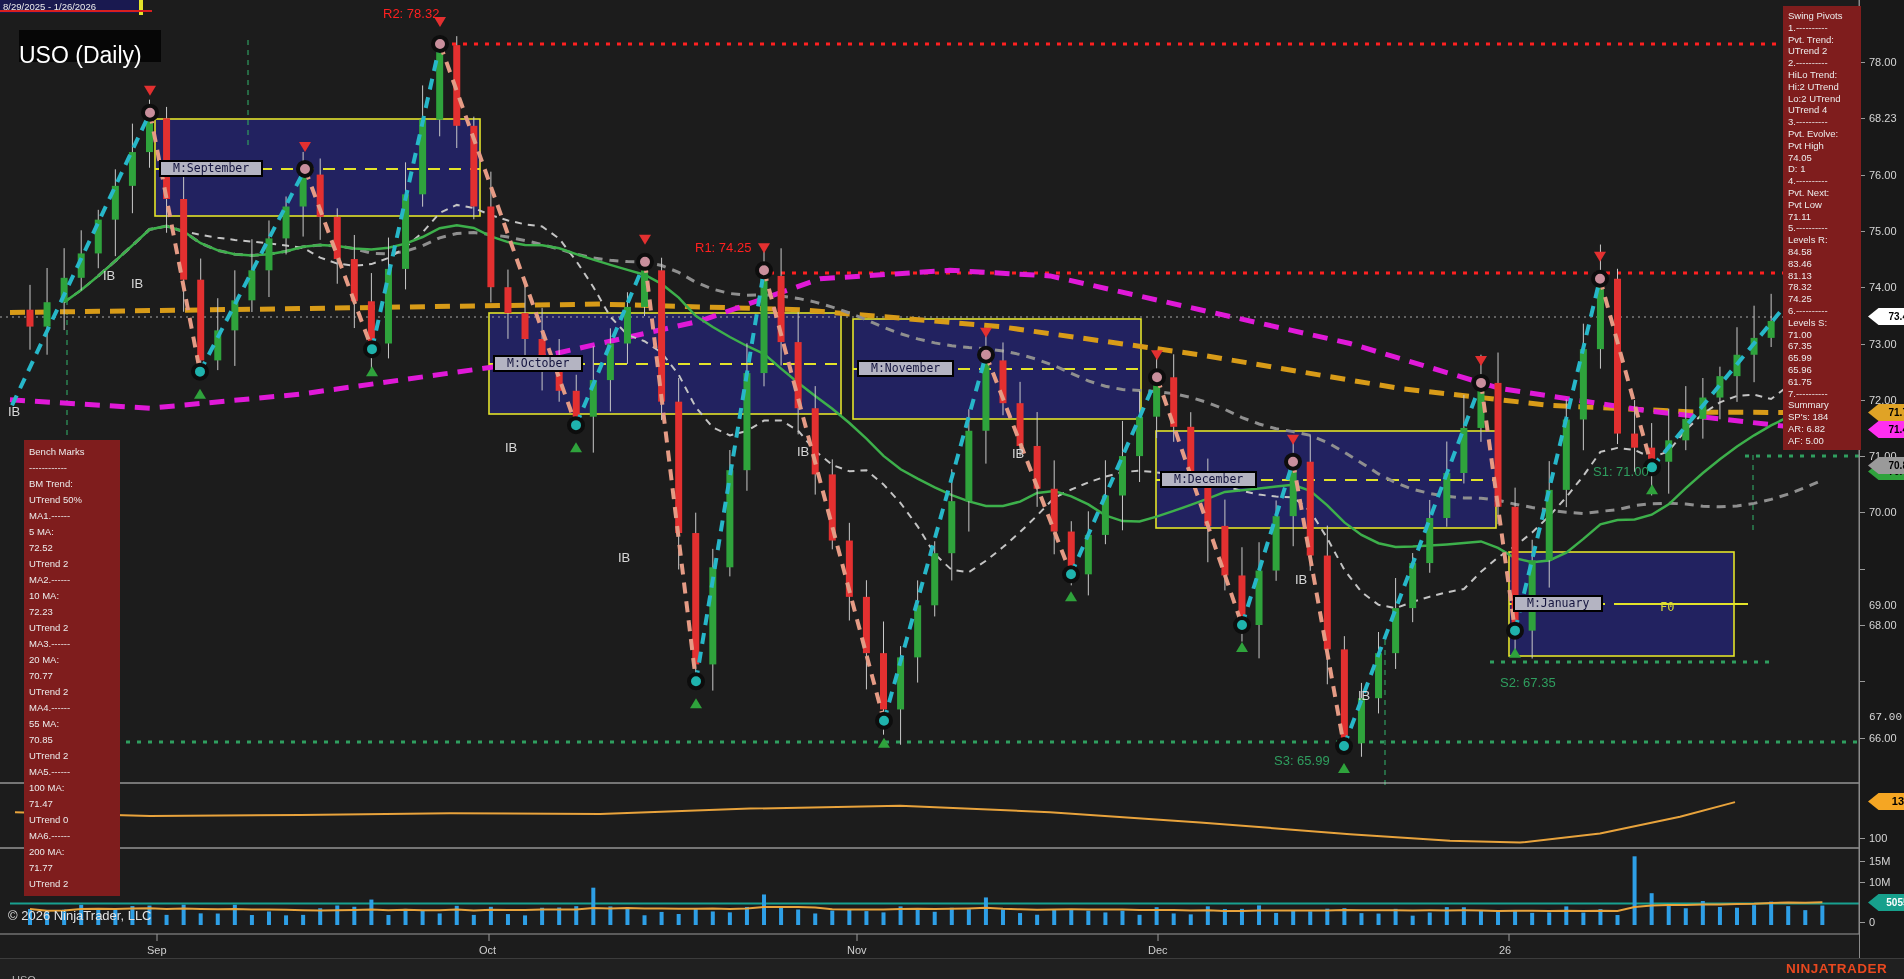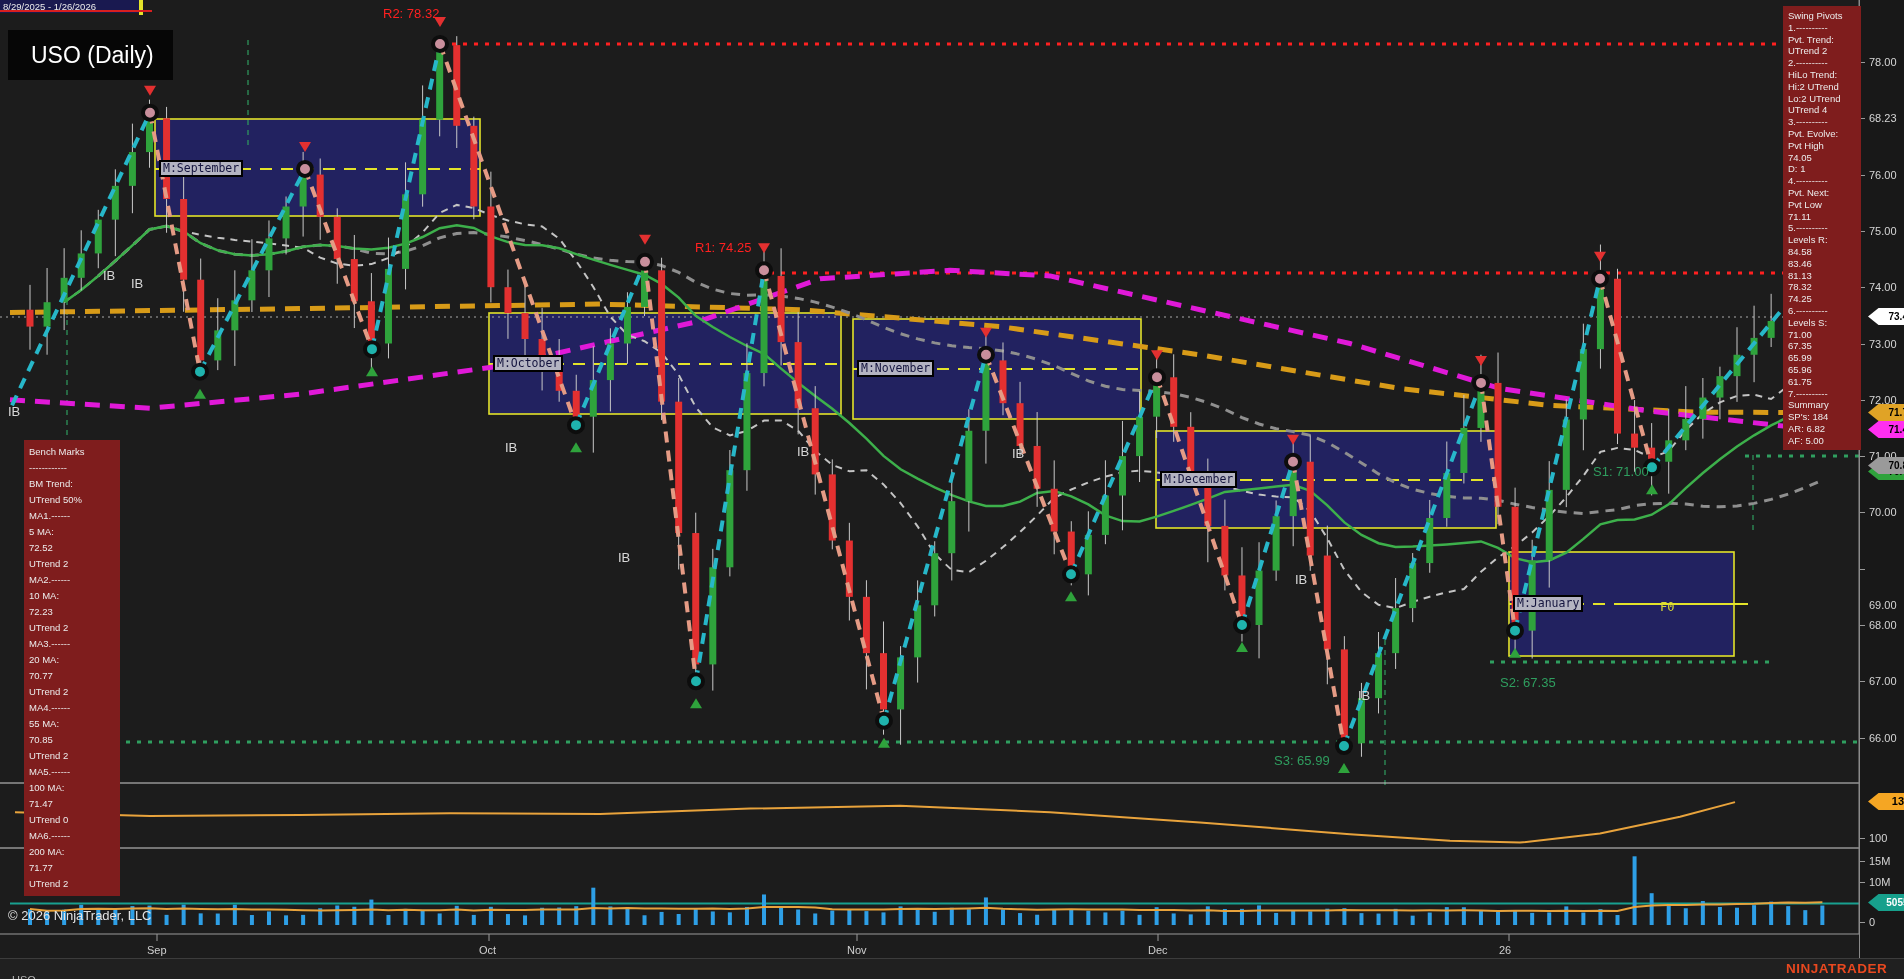--- a/index.html
+++ b/index.html
@@ -3,37 +3,37 @@
 <meta charset="utf-8">
 <style>
   html,body{margin:0;padding:0;background:#101010;}
   #app{position:relative;width:1904px;height:979px;background:#1c1c1c;overflow:hidden;
        font-family:"Liberation Sans",sans-serif;}
   #chart-svg{position:absolute;left:0;top:0;z-index:1;}
   .panel{position:absolute;z-index:5;background:#7f1d1d;color:#ececec;white-space:pre;
          font-family:"Liberation Sans",sans-serif;padding:4px 5px;}
   #swing-pivots{left:1783px;top:6px;width:68px;font-size:9.5px;line-height:11.8px;}
   #bench-marks{left:24px;top:440px;width:86px;font-size:9.5px;line-height:16px;}
-  #title-box{position:absolute;left:8px;top:30px;width:142px;height:50px;background:#060606;
-             color:#fff;font-size:23px;line-height:50px;padding-left:23px;z-index:6;}
+  #title-box{position:absolute;left:19px;top:30px;width:142px;height:32px;background:#060606;
+             color:#fff;font-size:23px;line-height:50px;padding-left:0;z-index:6;}
   #date-box{position:absolute;left:0;top:0;width:140px;height:13px;background:#191950;z-index:6;}
   #date-yellow{position:absolute;left:139px;top:0;width:4px;height:15px;background:#e3e32a;z-index:7;}
   #date-red{position:absolute;left:0;top:10px;width:152px;height:2px;background:#d81f1f;z-index:7;}
   #date-text{position:absolute;left:3px;top:1px;font-size:9.5px;color:#ececec;z-index:8;white-space:nowrap;}
   #copyright{position:absolute;left:8px;top:908px;font-size:13px;color:#e2e2e2;z-index:6;}
   #axis{position:absolute;left:1859px;top:0;width:45px;height:958px;background:#181818;
         border-left:1px solid #8a8a8a;z-index:4;}
   .tick-label{position:absolute;left:9px;color:#d6d6d6;font-size:11px;transform:translateY(-6px);}
   .tick-dash{position:absolute;left:0;width:5px;height:1px;background:#9a9a9a;}
   .tag{position:absolute;left:8px;width:66px;height:17px;z-index:6;color:#000;font-size:11px;
        font-weight:bold;text-align:center;line-height:17px;transform:translateY(-9px);
        clip-path:polygon(16% 0,100% 0,100% 100%,16% 100%,0 50%);}
   .chart-label{position:absolute;z-index:3;font-size:13px;white-space:nowrap;}
   .box-label{position:absolute;z-index:3;background:#b4b4c2;border:2px solid #000;color:#14143e;
-             font-family:"DejaVu Sans Mono",monospace;font-size:11.5px;line-height:13px;padding:0 2px;white-space:nowrap;}
+             font-family:"DejaVu Sans Mono",monospace;font-size:11.5px;line-height:13px;padding:0 12px;white-space:nowrap;}
   .ib{position:absolute;z-index:3;color:#d8d8d8;font-size:13px;}
   #f0-label{position:absolute;z-index:3;color:#d8d838;font-size:12px;font-family:"DejaVu Sans Mono",monospace;}
   #bottombar{position:absolute;left:0;top:958px;width:1904px;height:21px;background:#202020;
              border-top:1px solid #3c3c3c;z-index:6;}
   #symbol-tab{position:absolute;left:12px;top:15px;font-size:11px;color:#b8b8b8;}
   #brand{position:absolute;left:1786px;top:2px;font-size:13.5px;font-weight:bold;color:#e8481f;letter-spacing:.5px;}
   #xlabels div{position:absolute;color:#cfcfcf;font-size:11px;z-index:4;}
 </style>
 </head>
 <body>
@@ -582,21 +582,21 @@
       <div class="tick-label" style="top: 400px;">72.00</div>
       <div class="tick-dash" style="top: 456px;"></div>
       <div class="tick-label" style="top: 456px;">71.00</div>
       <div class="tick-dash" style="top: 512px;"></div>
       <div class="tick-label" style="top: 512px;">70.00</div>
       <div class="tick-dash" style="top: 569px;"></div>
       <div class="tick-label" style="top: 569px; margin-top: 36px;">69.00</div>
       <div class="tick-dash" style="top: 625px;"></div>
       <div class="tick-label" style="top: 625px; text-align: right;">68.00</div>
       <div class="tick-dash" style="top: 681px;"></div>
-      <div class="tick-label" style="top: 681px;">67.00</div>
+      <div class="tick-label" style="top: 717px; font-family: Liberation Mono, monospace;">67.00</div>
       <div class="tick-dash" style="top: 738px;"></div>
       <div class="tick-label" style="top: 738px;">66.00</div>
       <div class="tick-dash" style="top: 838px;"></div>
       <div class="tick-label" style="top: 838px;">100</div>
       <div class="tick-dash" style="top: 861px;"></div>
       <div class="tick-label" style="top: 861px;">15M</div>
       <div class="tick-dash" style="top: 882px;"></div>
       <div class="tick-label" style="top: 882px;">10M</div>
       <div class="tick-dash" style="top: 922px;"></div>
       <div class="tick-label" style="top: 922px;">0</div>

